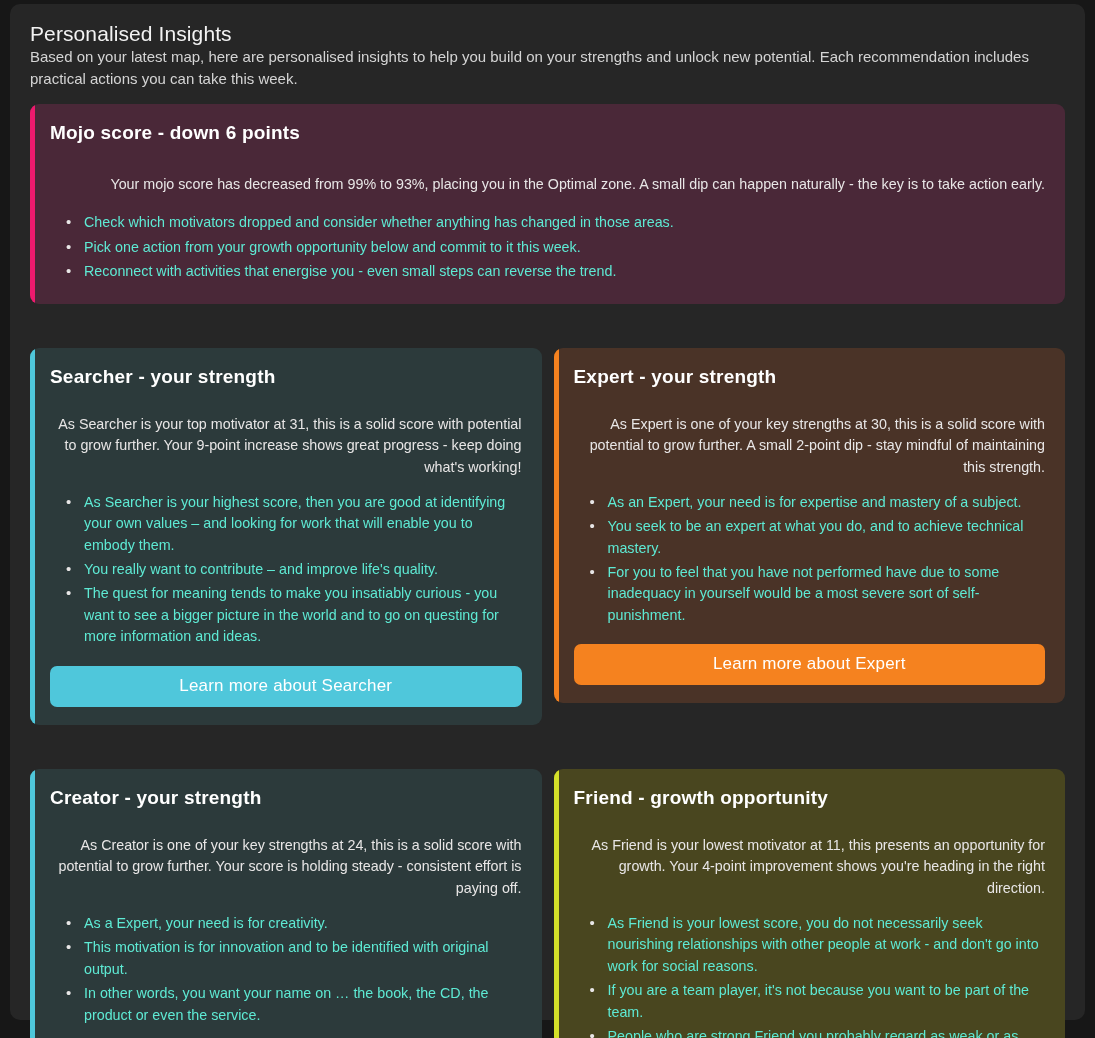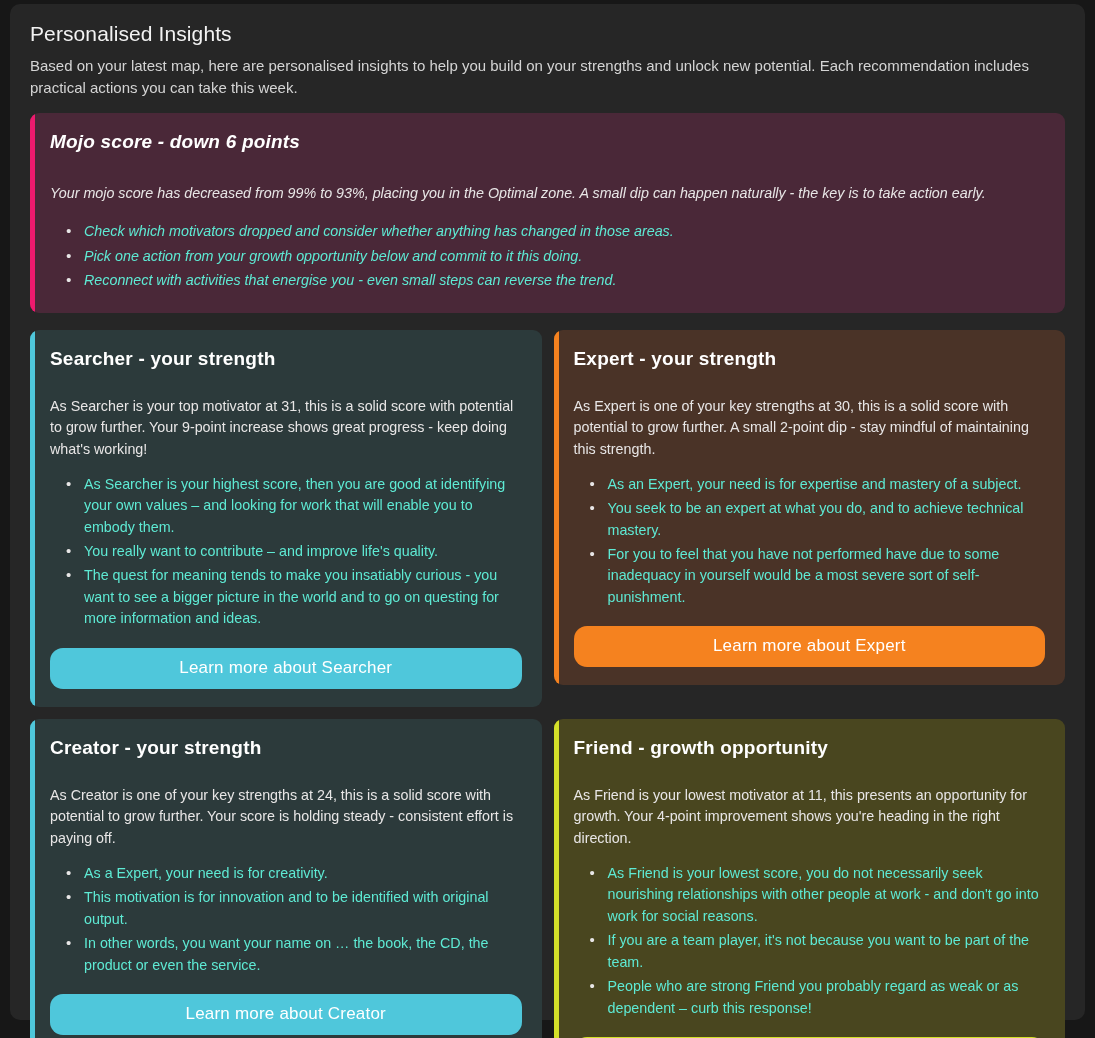--- a/index.html
+++ b/index.html
@@ -24,21 +24,21 @@
     border-radius: 10px;
     padding: 18px 20px 14px 20px;
     height: 1016px;
   }
 
   .page-title {
     font-size: 21px;
     font-weight: 400;
     color: #f2f2f2;
     letter-spacing: 0.1px;
-    margin-bottom: 9px;
+    margin-bottom: 0;
   }
 
   .page-intro {
     font-size: 15px;
     line-height: 1.45;
     color: #d4d4d4;
     max-width: 1030px;
     margin-bottom: 14px;
   }
 
@@ -64,20 +64,21 @@
     color: #ffffff;
     letter-spacing: 0.2px;
     margin-bottom: 26px;
   }
 
   .card-summary {
     font-size: 14.3px;
     line-height: 1.52;
     color: #e8e6e6;
     margin-bottom: 13px;
+    text-align: right;
   }
 
   .card-bullets {
     list-style: none;
     margin: 0 0 0 6px;
     padding: 0;
   }
   .card-bullets li {
     position: relative;
     padding-left: 28px;
@@ -93,62 +94,63 @@
     top: -1px;
     font-size: 15px;
     color: #e8e6e6;
   }
 
   .learn-btn {
     display: block;
     width: 100%;
     margin-top: 18px;
     border: none;
-    border-radius: 13px;
+    border-radius: 7px;
     padding: 10px 8px 11px 8px;
     font-family: "Liberation Sans", sans-serif;
     font-size: 17px;
     font-weight: 400;
     color: #ffffff;
     text-align: center;
     cursor: pointer;
     letter-spacing: 0.2px;
   }
 
   
-  .mojo-card { margin-bottom: 17px; font-style: italic; }
+  .mojo-card { margin-bottom: 0; }
   .mojo-card .card-summary { margin-bottom: 17px; }
   .mojo-card .card-title { margin-bottom: 30px; }
 
   
   .card-row {
     display: grid;
     grid-template-columns: 1fr 1fr;
     gap: 12px;
     align-items: start;
     margin-bottom: 12px;
+    margin-top: 44px;
   }
 
   .col-inner { display: flex; flex-direction: column; }
 </style>
 <style>#mojo-card::before{background:#ED1A6E;}</style><style>#card-searcher::before{background:#4FC7DB;}</style><style>#card-expert::before{background:#F5821F;}</style><style>#card-creator::before{background:#4FC7DB;}</style><style>#card-friend::before{background:#D4E029;}</style></head>
 <body style="background: rgb(23, 23, 23);">
 
 <div class="page">
   <div class="panel">
 
     <h1 class="page-title">Personalised Insights</h1>
     <p class="page-intro">Based on your latest map, here are personalised insights to help you build on your strengths and unlock new potential. Each recommendation includes practical actions you can take this week.</p>
 
     <div class="card mojo-card" id="mojo-card" style="background: rgb(74, 40, 56);">
       <div class="card-title">Mojo score - down 6 points</div>
       <div class="card-summary">Your mojo score has decreased from 99% to 93%, placing you in the Optimal zone. A small dip can happen naturally - the key is to take action early.</div>
       <ul class="card-bullets" id="mojo-bullets">
           <li>Check which motivators dropped and consider whether anything has changed in those areas.</li>
-          <li>Pick one action from your growth opportunity below and commit to it this doing.</li>
+          <li>Pick one action from your growth opportunity below and commit to it this week.</li>
           <li>Reconnect with activities that energise you - even small steps can reverse the trend.</li>
         </ul>
     </div>
 
     <div class="card-row">
       <div class="col-inner">
         <div class="card" id="card-searcher" style="background: rgb(44, 58, 59);">
           <div class="card-title">Searcher - your strength</div>
           <div class="card-summary">As Searcher is your top motivator at 31, this is a solid score with potential to grow further. Your 9-point increase shows great progress - keep doing what's working!</div>
           <ul class="card-bullets" id="bullets-searcher">

